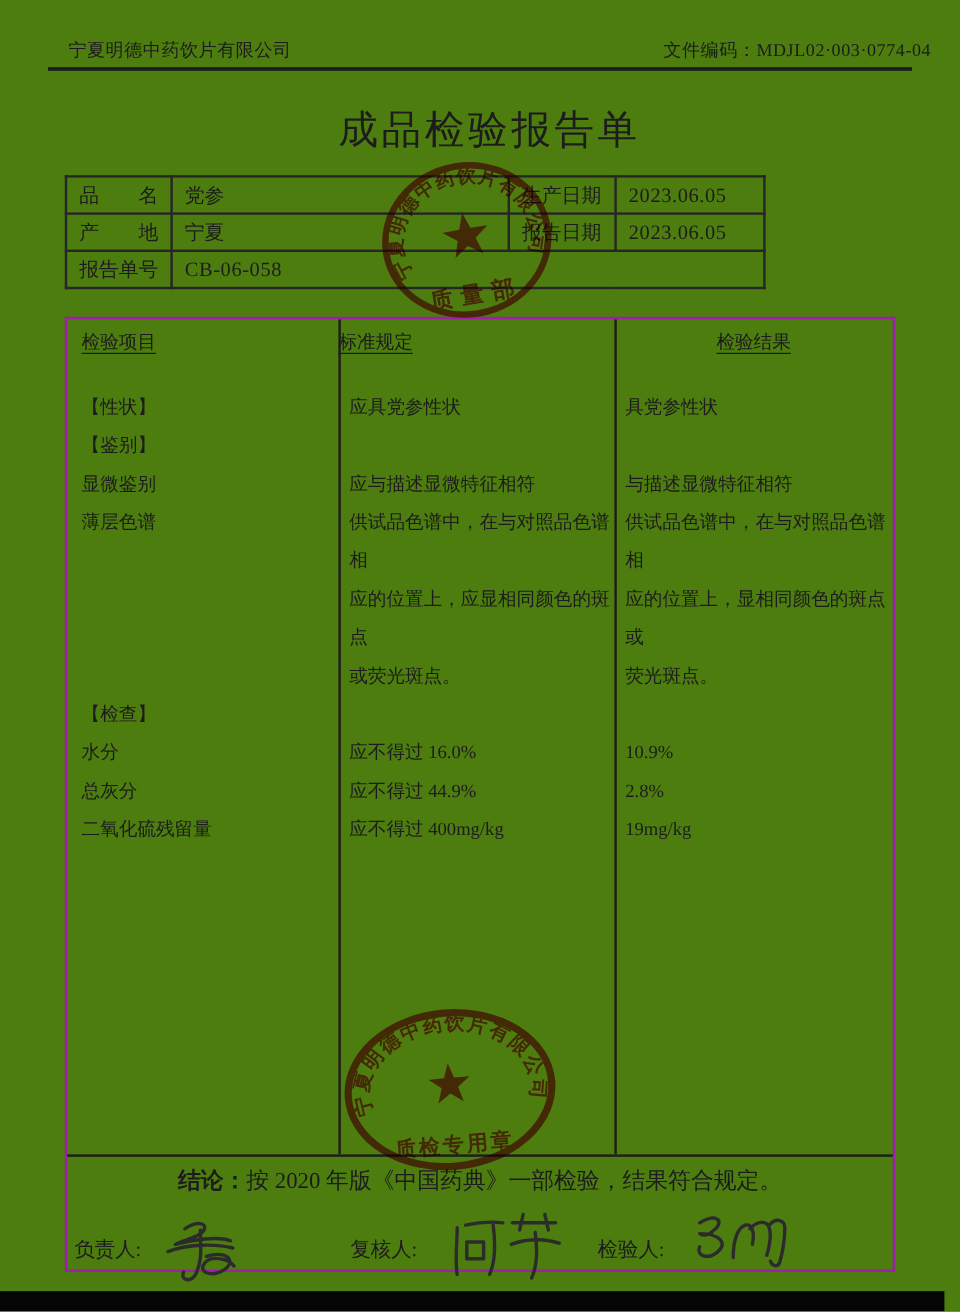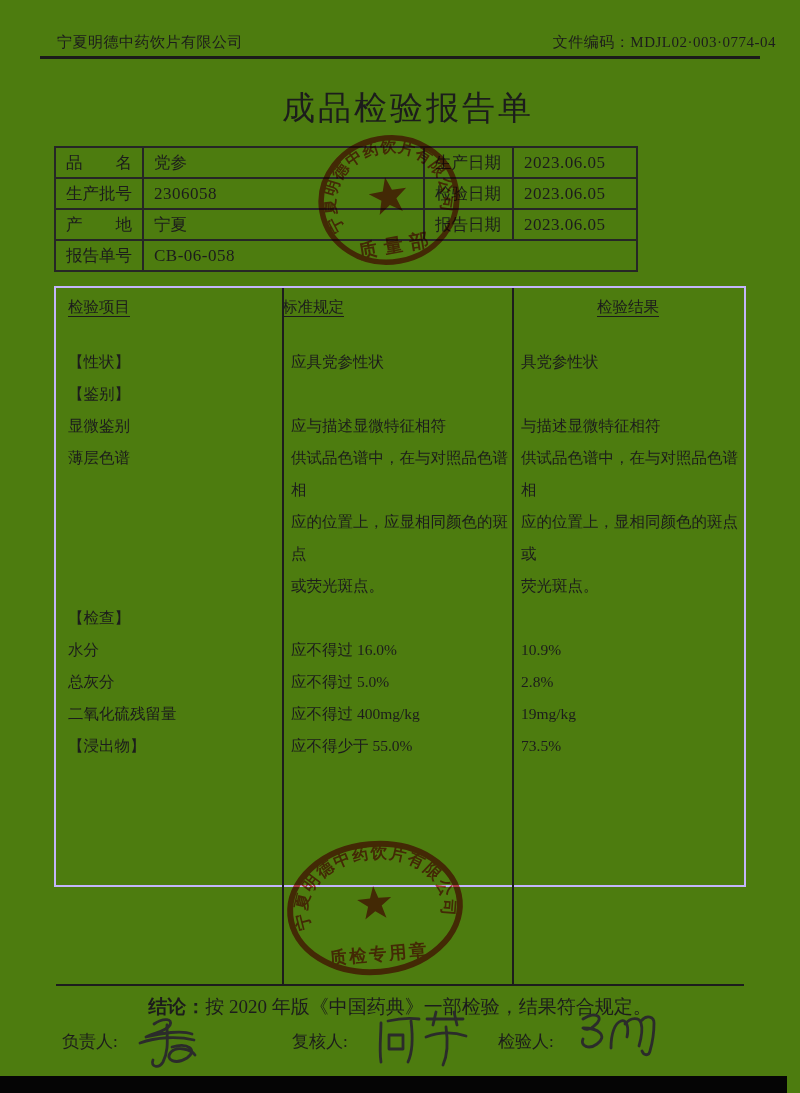--- a/index.html
+++ b/index.html
@@ -17,22 +17,22 @@
          font-size:33px;font-weight:normal;letter-spacing:3px;}
   
   .info-table{position:absolute;left:54px;top:146px;width:584px;border-collapse:collapse;
               table-layout:fixed;font-size:16.5px;}
   .info-table td{border:2px solid #262626;height:29px;padding:0 0 0 10px;white-space:nowrap;overflow:hidden;}
   .info-table td.w1{width:76px;}
   .info-table td.w2{width:269px;}
   .info-table td.w3{width:77px;}
   .info-table td.num{font-size:17px;letter-spacing:.5px;}
   
-  .main-table{position:absolute;left:54px;top:286px;width:692px;height:601px;
-              border:2px solid #c4b5fd;box-sizing:border-box;font-size:15.5px;}
+  .main-table{position:absolute;left:54px;top:264px;width:692px;height:796px;
+              border:2px solid #a21caf;box-sizing:border-box;font-size:15.5px;}
   .mt-grid{position:relative;height:696px;overflow:hidden;}
   .vline{position:absolute;top:0;bottom:0;width:2px;background:#1d1d1d;}
   .vline.v1{left:226px;}
   .vline.v2{left:456px;}
   .mt-head{display:flex;padding-top:9px;height:26px;}
   .mt-head .hc{display:block;}
   .mt-head .h-item{width:226px;box-sizing:border-box;padding-left:12px;}
   .mt-head .h-std{width:230px;text-align:left;}
   .mt-head .h-res{flex:1;text-align:center;}
   .mt-head span{text-decoration:underline;text-underline-offset:4px;}
@@ -67,26 +67,20 @@
 
   <table class="info-table">
     <tbody>
         <tr>
       <td class="w1">品　　名</td>
       <td class="w2">党参</td>
       <td class="w3">生产日期</td>
       <td class="num">2023.06.05</td>
     </tr>
     <tr>
-      <td class="w1">生产批号</td>
-      <td class="w2 num">2306058</td>
-      <td class="w3">检验日期</td>
-      <td class="num">2023.06.05</td>
-    </tr>
-    <tr>
       <td class="w1">产　　地</td>
       <td class="w2">宁夏</td>
       <td class="w3">报告日期</td>
       <td class="num">2023.06.05</td>
     </tr>
     <tr>
       <td class="w1">报告单号</td>
       <td class="num" colspan="3">CB-06-058</td>
     </tr>
   </tbody>
@@ -133,32 +127,27 @@
           <div class="c-std"></div>
           <div class="c-res"></div>
         </div>
         <div class="mrow">
           <div class="c-item">水分</div>
           <div class="c-std">应不得过 16.0%</div>
           <div class="c-res">10.9%</div>
         </div>
         <div class="mrow">
           <div class="c-item">总灰分</div>
-          <div class="c-std">应不得过 5.0%</div>
+          <div class="c-std">应不得过 44.9%</div>
           <div class="c-res">2.8%</div>
         </div>
         <div class="mrow">
           <div class="c-item">二氧化硫残留量</div>
           <div class="c-std">应不得过 400mg/kg</div>
           <div class="c-res">19mg/kg</div>
-        </div>
-        <div class="mrow">
-          <div class="c-item">【浸出物】</div>
-          <div class="c-std">应不得少于 55.0%</div>
-          <div class="c-res">73.5%</div>
         </div>
       </div>
     </div>
     <div class="mt-conclusion">
       <span class="cl">结论：</span><span>按 2020 年版《中国药典》一部检验，结果符合规定。</span>
     </div>
   </div>
 
   <svg class="stamp" style="left:310px;top:130px;" width="158" height="140" viewBox="0 0 158 140">
     <g transform="rotate(-10 79 70)" fill="none" stroke="#d9392b">

